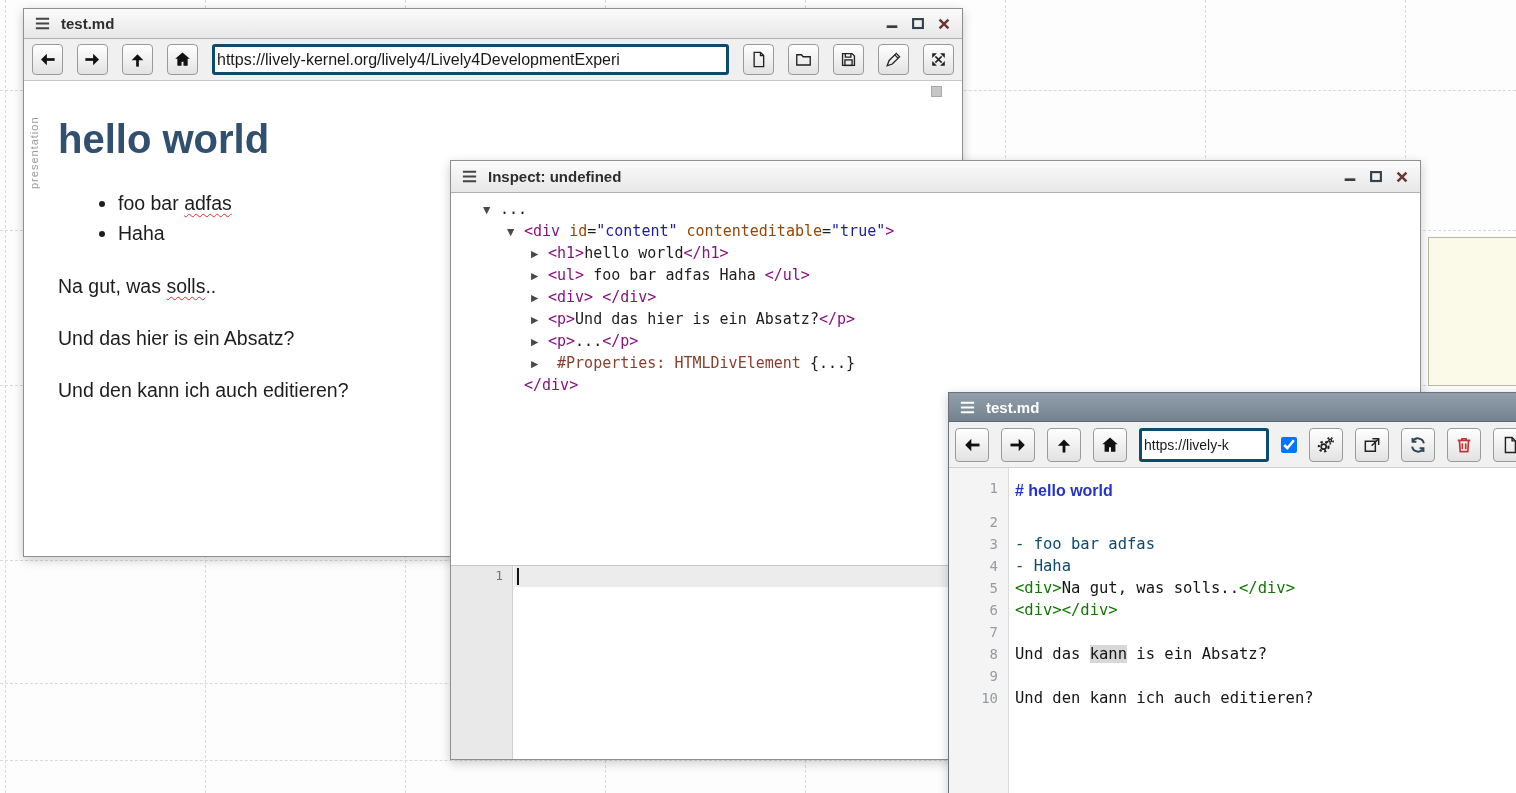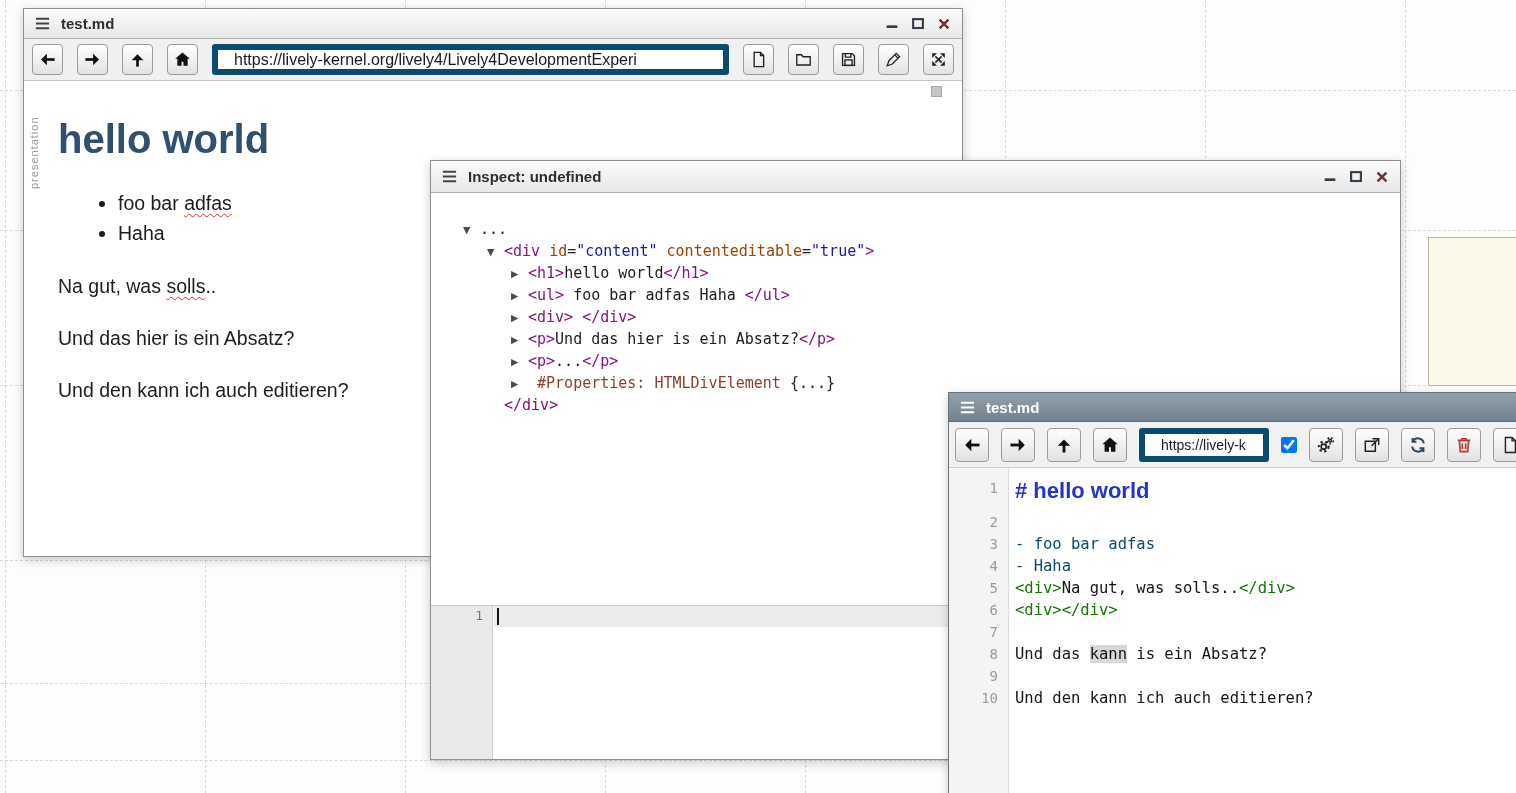--- a/index.html
+++ b/index.html
@@ -22,41 +22,41 @@
               padding:0 9px; }
   .titlebar .title { font-weight:bold; font-size:15px; color:#2e2e2e; }
   .tb-controls { margin-left:auto; display:flex; gap:8px; align-items:center; }
   .ctrl { width:18px; height:18px; display:flex; align-items:center; justify-content:center; cursor:pointer; }
 
   .toolbar { flex:0 0 42px; height:42px; background:#f0f0f0; border-bottom:1px solid #c6c6c6;
              display:flex; align-items:center; gap:14px; padding:0 8px; }
   .btn { width:31px; height:31px; border:1px solid #9a9a9a; border-radius:4px;
          background:linear-gradient(#ffffff,#e2e2e2); display:flex; align-items:center;
          justify-content:center; cursor:pointer; padding:0; }
-  .url { height:31px; border:6px solid #0c4a6e; border-radius:3px; background:#fff;
-         padding:0 16px; font-size:16px; color:#1a1a1a; font-family:"Liberation Sans",sans-serif; }
+  .url { height:31px; border:3px solid #0c4a6e; border-radius:3px; background:#fff;
+         padding:0 2px; font-size:16px; color:#1a1a1a; font-family:"Liberation Sans",sans-serif; }
 
   
   .w1 { left:23px; top:8px; width:940px; height:549px; z-index:2; }
   .w1 .url { flex:1; min-width:0; }
   .md-content { position:relative; flex:1; background:#fff; overflow:hidden; }
   .side-label { position:absolute; left:4px; top:108px; transform-origin:0 0;
                 transform:rotate(-90deg); font-size:11px; color:#9a9a9a; letter-spacing:1px; }
   .md-h1 { margin:36px 0 0 34px; font-size:40px; font-weight:bold; color:#31506f; }
   .md-list { margin:26px 0 0 34px; padding-left:60px; font-size:19.5px; color:#1d1d1d; }
   .md-list li { line-height:30px; }
   .md-p { margin:25px 0 0 34px; font-size:19.5px; line-height:27px; color:#1d1d1d; }
   .md-m { text-decoration-line:underline; text-decoration-style:wavy;
           text-decoration-color:#dd2f2f; text-decoration-thickness:1px;
           text-underline-offset:3px; text-decoration-skip-ink:none; }
   .w1-chip { position:absolute; right:20px; top:5px; width:11px; height:11px;
              background:#c6c6c6; border:1px solid #a8a8a8; }
 
   
-  .w2 { left:430px; top:160px; width:971px; height:600px; z-index:3;gap:20px; }
+  .w2 { left:450px; top:160px; width:971px; height:600px; z-index:3; }
   .w2 .titlebar { height:32px; flex:0 0 32px; }
   .tree { flex:0 0 372px; height:372px; overflow:hidden; padding:5px 0 0 32px;
           font-family:"DejaVu Sans Mono","Liberation Mono",monospace; font-size:15px; }
   .t-line { height:22px; line-height:22px; white-space:pre; cursor:default; }
   .tk-arw { display:inline-block; width:17px; font-size:9.5px; color:#4a4a4a;
             font-family:"DejaVu Sans",sans-serif; vertical-align:1px; }
   .tk-tag { color:#881280; }
   .tk-att { color:#994500; }
   .tk-val { color:#1a1aa6; }
   .tk-pln { color:#1c1c1c; }
@@ -85,21 +85,21 @@
   .cm { flex:1; position:relative; background:#fff;
         font-family:"DejaVu Sans Mono","Liberation Mono",monospace; font-size:15.5px; }
   .cm-gutter-bg { position:absolute; left:0; top:0; bottom:0; width:60px;
                   background:#f4f4f4; border-right:1px solid #dcdcdc; }
   .cm-rows { position:relative; padding-top:5px; }
   .cm-row { display:flex; min-height:22px; line-height:22px; }
   .cm-ln { flex:0 0 60px; text-align:right; padding-right:11px; color:#959ba3; font-size:14px; }
   .cm-code { white-space:pre; padding-left:6px; color:#151515; }
   .cm-row-h1 { min-height:38px; line-height:36px; }
   .cm-row-h1 .cm-ln { line-height:30px; }
-  .cm-h   { color:#2333cc; font-weight:bold; font-size:22px;
+  .cm-h   { color:#2333cc; font-weight:bold; font-size:16px;
             font-family:"Liberation Sans",sans-serif; }
   .cm-lst { color:#0c4a6e; }
   .cm-tag { color:#117700; }
   .cm-txt { color:#151515; }
   .cm-hlt { color:#151515; background:#d8d8d8; }
 </style>
 </head>
 <body>
 
 <div>

